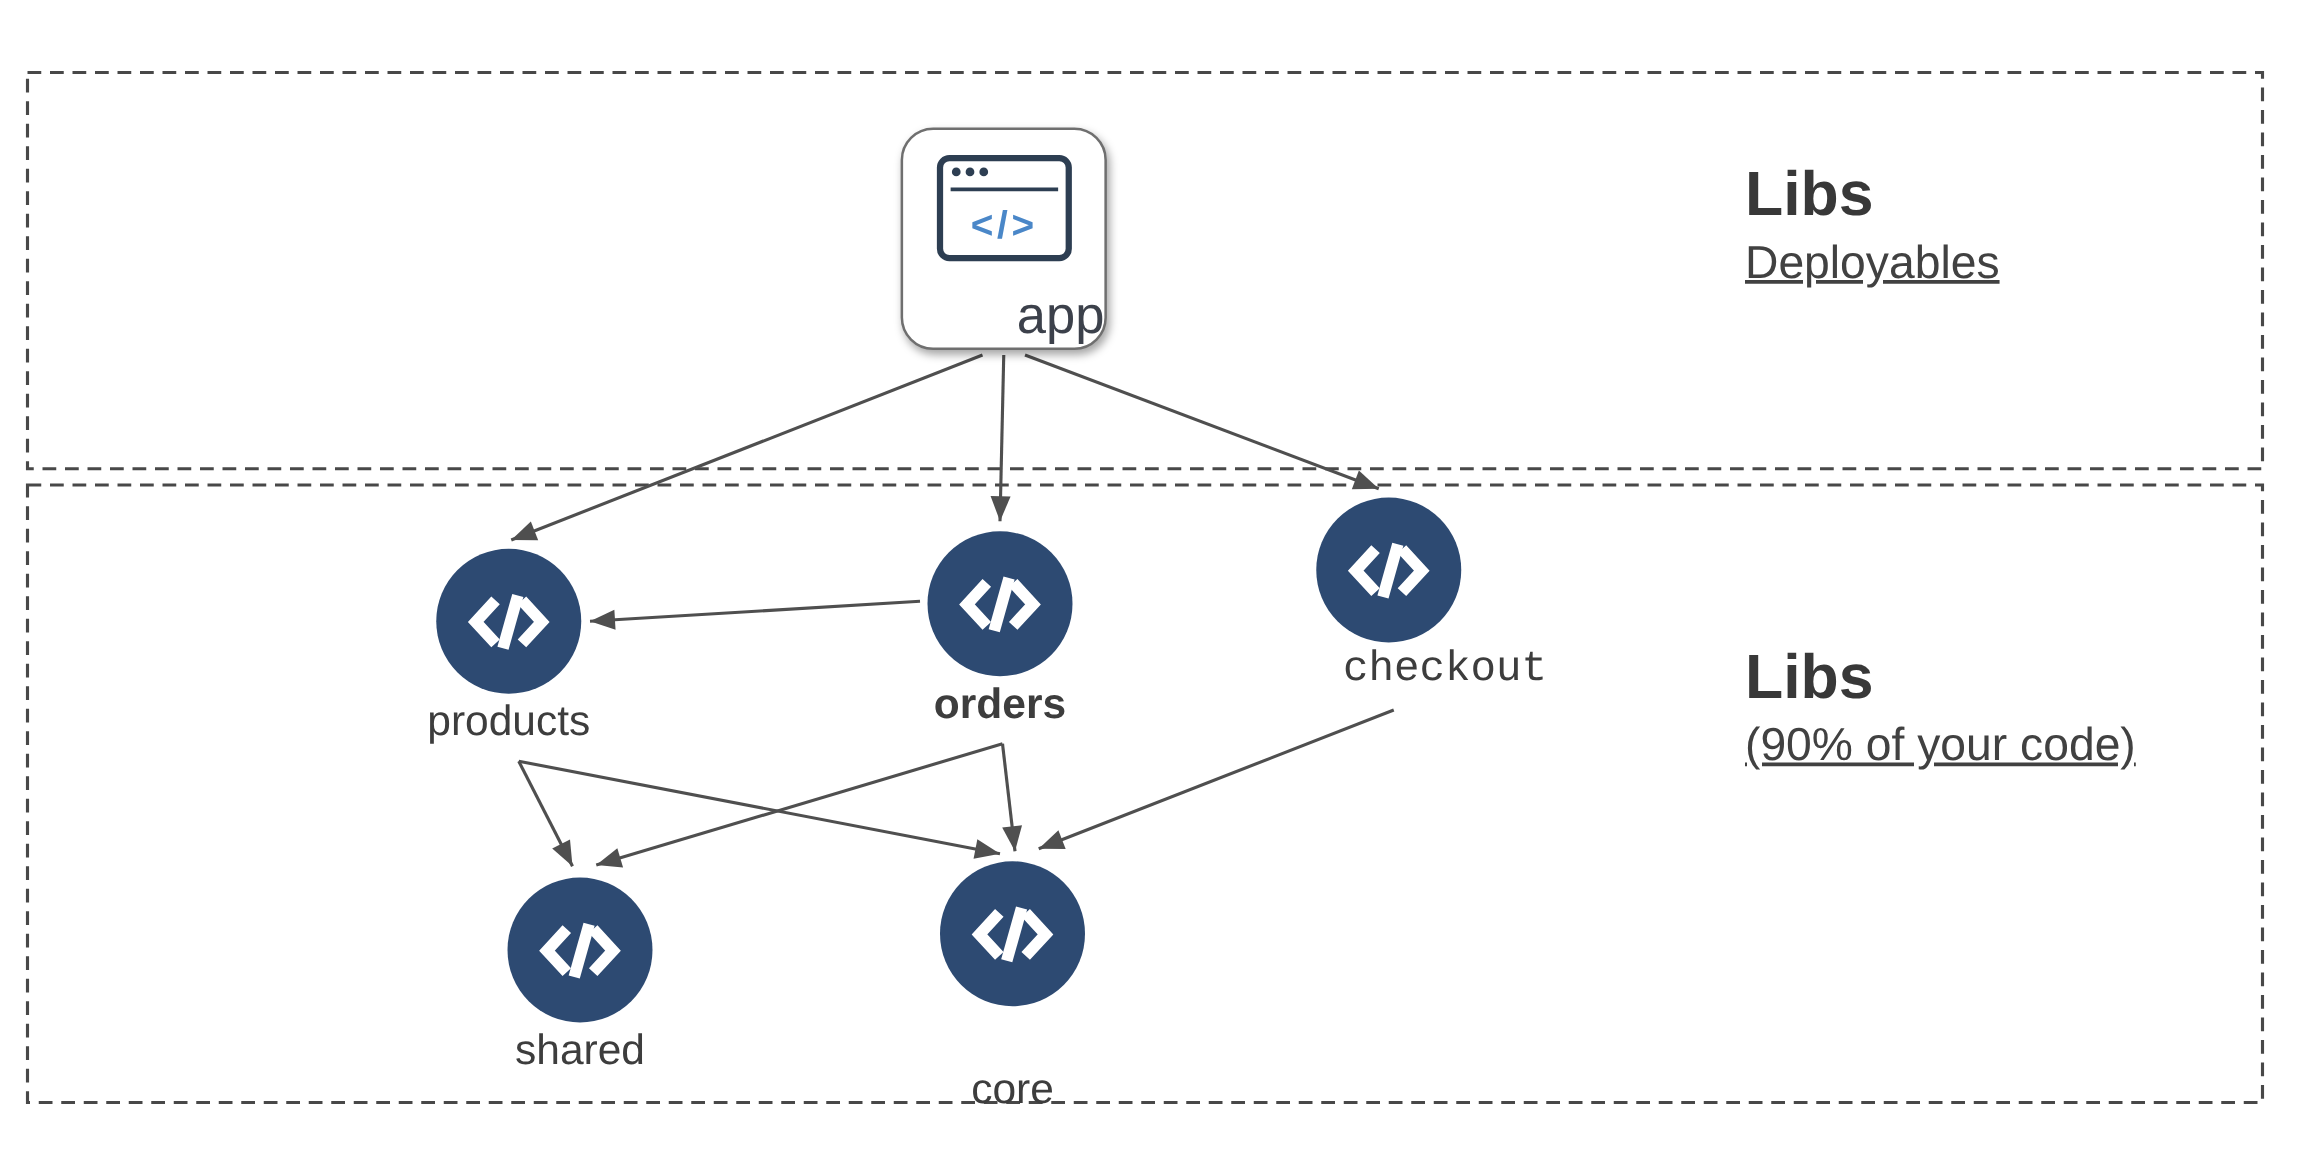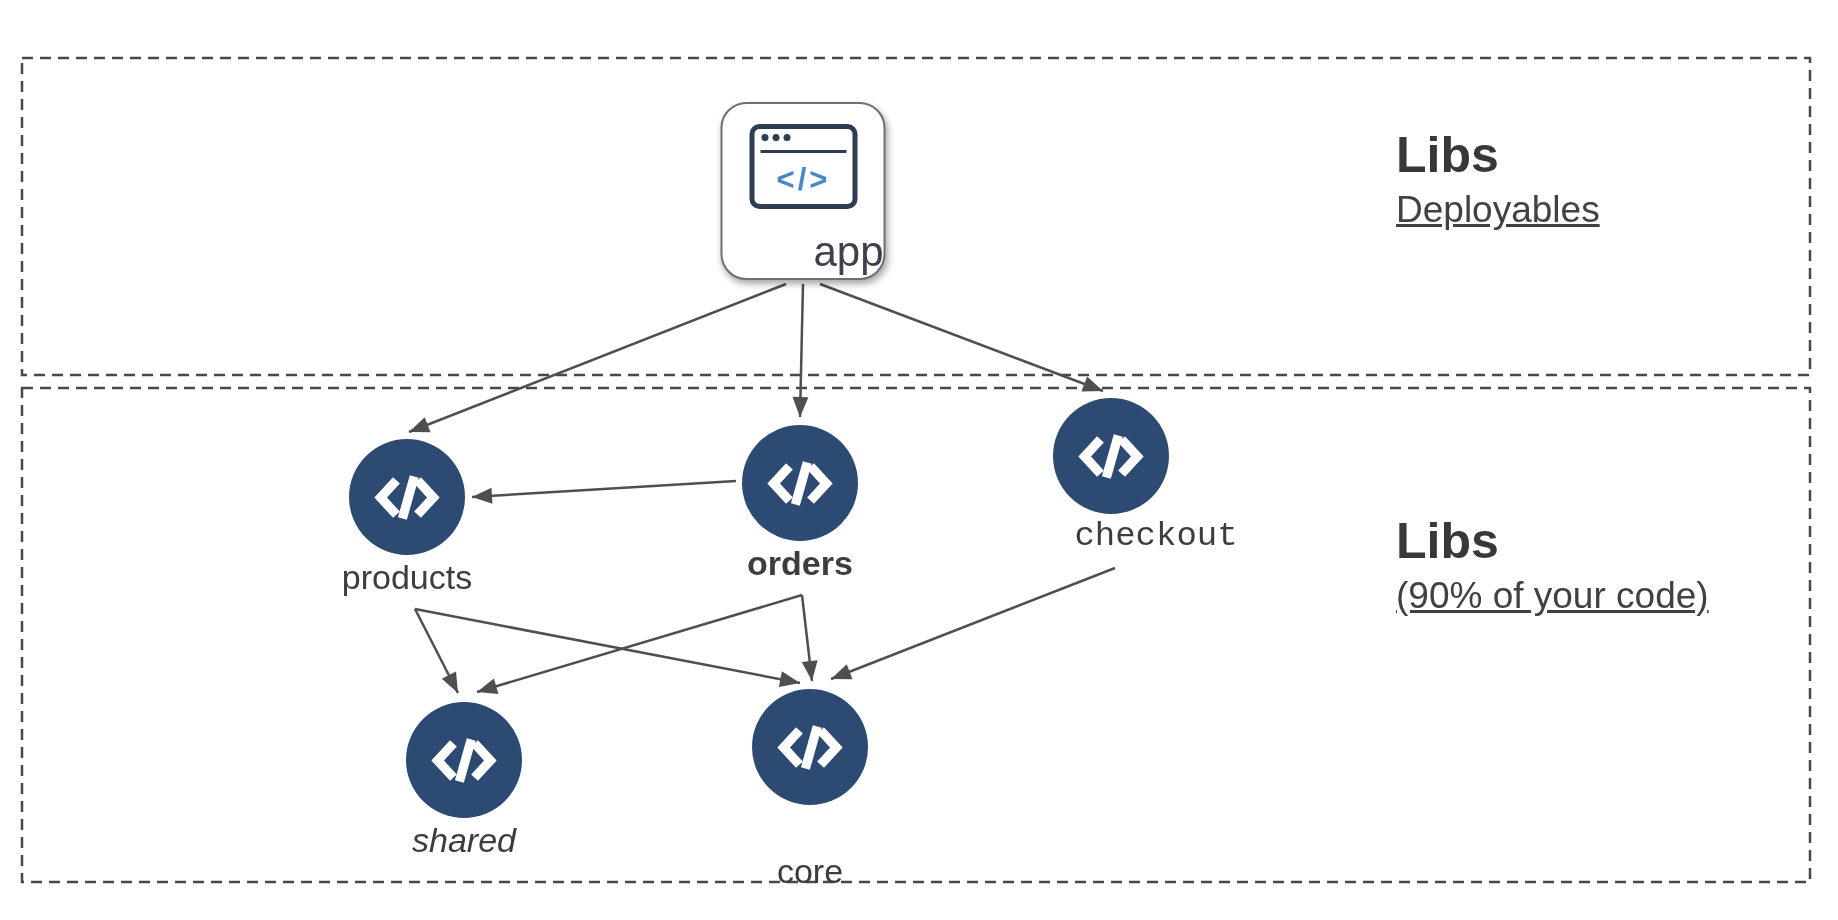--- a/index.html
+++ b/index.html
@@ -102,21 +102,21 @@
       </svg>
     </div>
     <div class="node-label" style="left: 1156px; top: 519px; font-family: Liberation Mono, monospace;">checkout</div>
     <div class="lib-node" style="left: 464px; top: 760px; background: rgb(45, 74, 114);">
       <svg width="66" height="53" viewBox="0 0 100 80" fill="none" stroke="#ffffff" stroke-width="14" stroke-linejoin="miter" stroke-linecap="butt" xmlns="http://www.w3.org/2000/svg">
         <polyline points="34,14 10,40 34,66"></polyline>
         <line x1="61" y1="8" x2="43" y2="72"></line>
         <polyline points="66,14 90,40 66,66"></polyline>
       </svg>
     </div>
-    <div class="node-label" style="left: 464px; top: 823px; font-style: italic;">shared</div>
+    <div class="node-label" style="left: 464px; top: 823px;">shared</div>
     <div class="lib-node" style="left: 810px; top: 747px; background: rgb(45, 74, 114);">
       <svg width="66" height="53" viewBox="0 0 100 80" fill="none" stroke="#ffffff" stroke-width="14" stroke-linejoin="miter" stroke-linecap="butt" xmlns="http://www.w3.org/2000/svg">
         <polyline points="34,14 10,40 34,66"></polyline>
         <line x1="61" y1="8" x2="43" y2="72"></line>
         <polyline points="66,14 90,40 66,66"></polyline>
       </svg>
     </div>
     <div class="node-label" style="left: 810px; top: 810px; margin-top: 44px;">core</div>
   </div>
 

